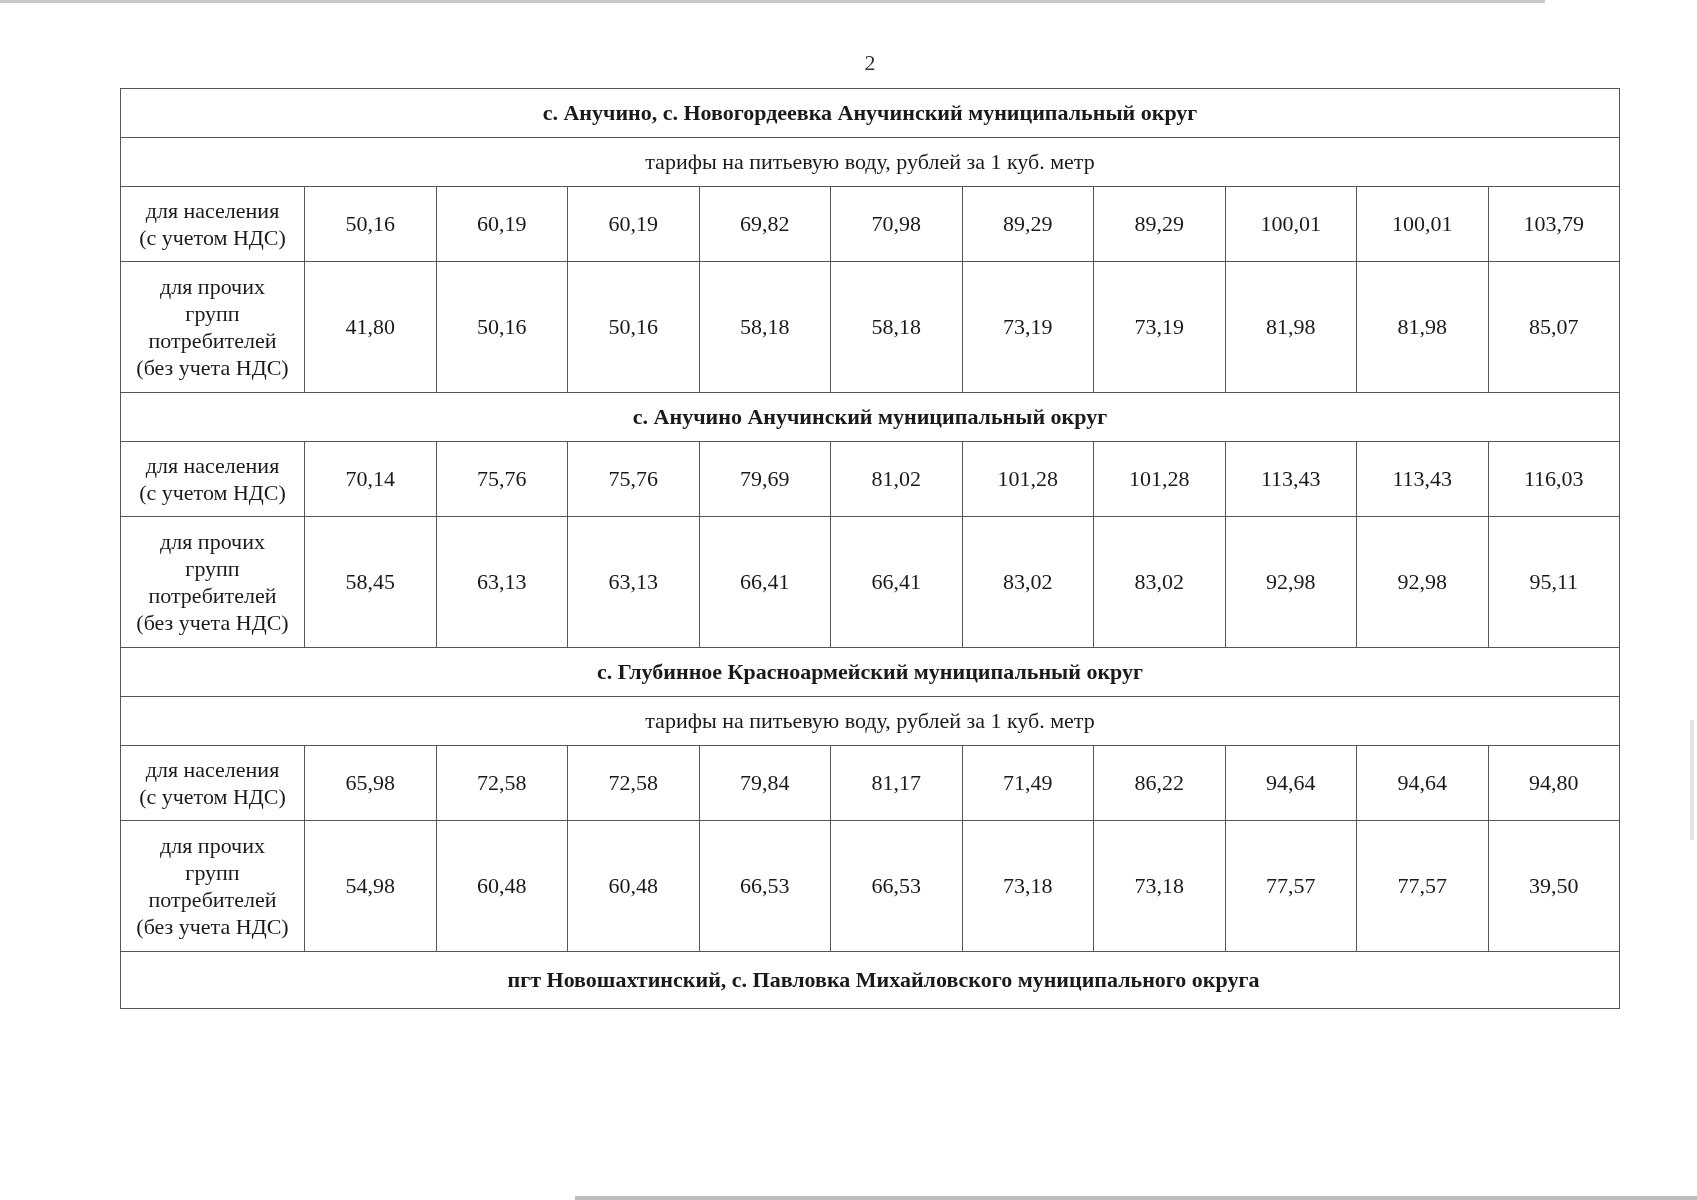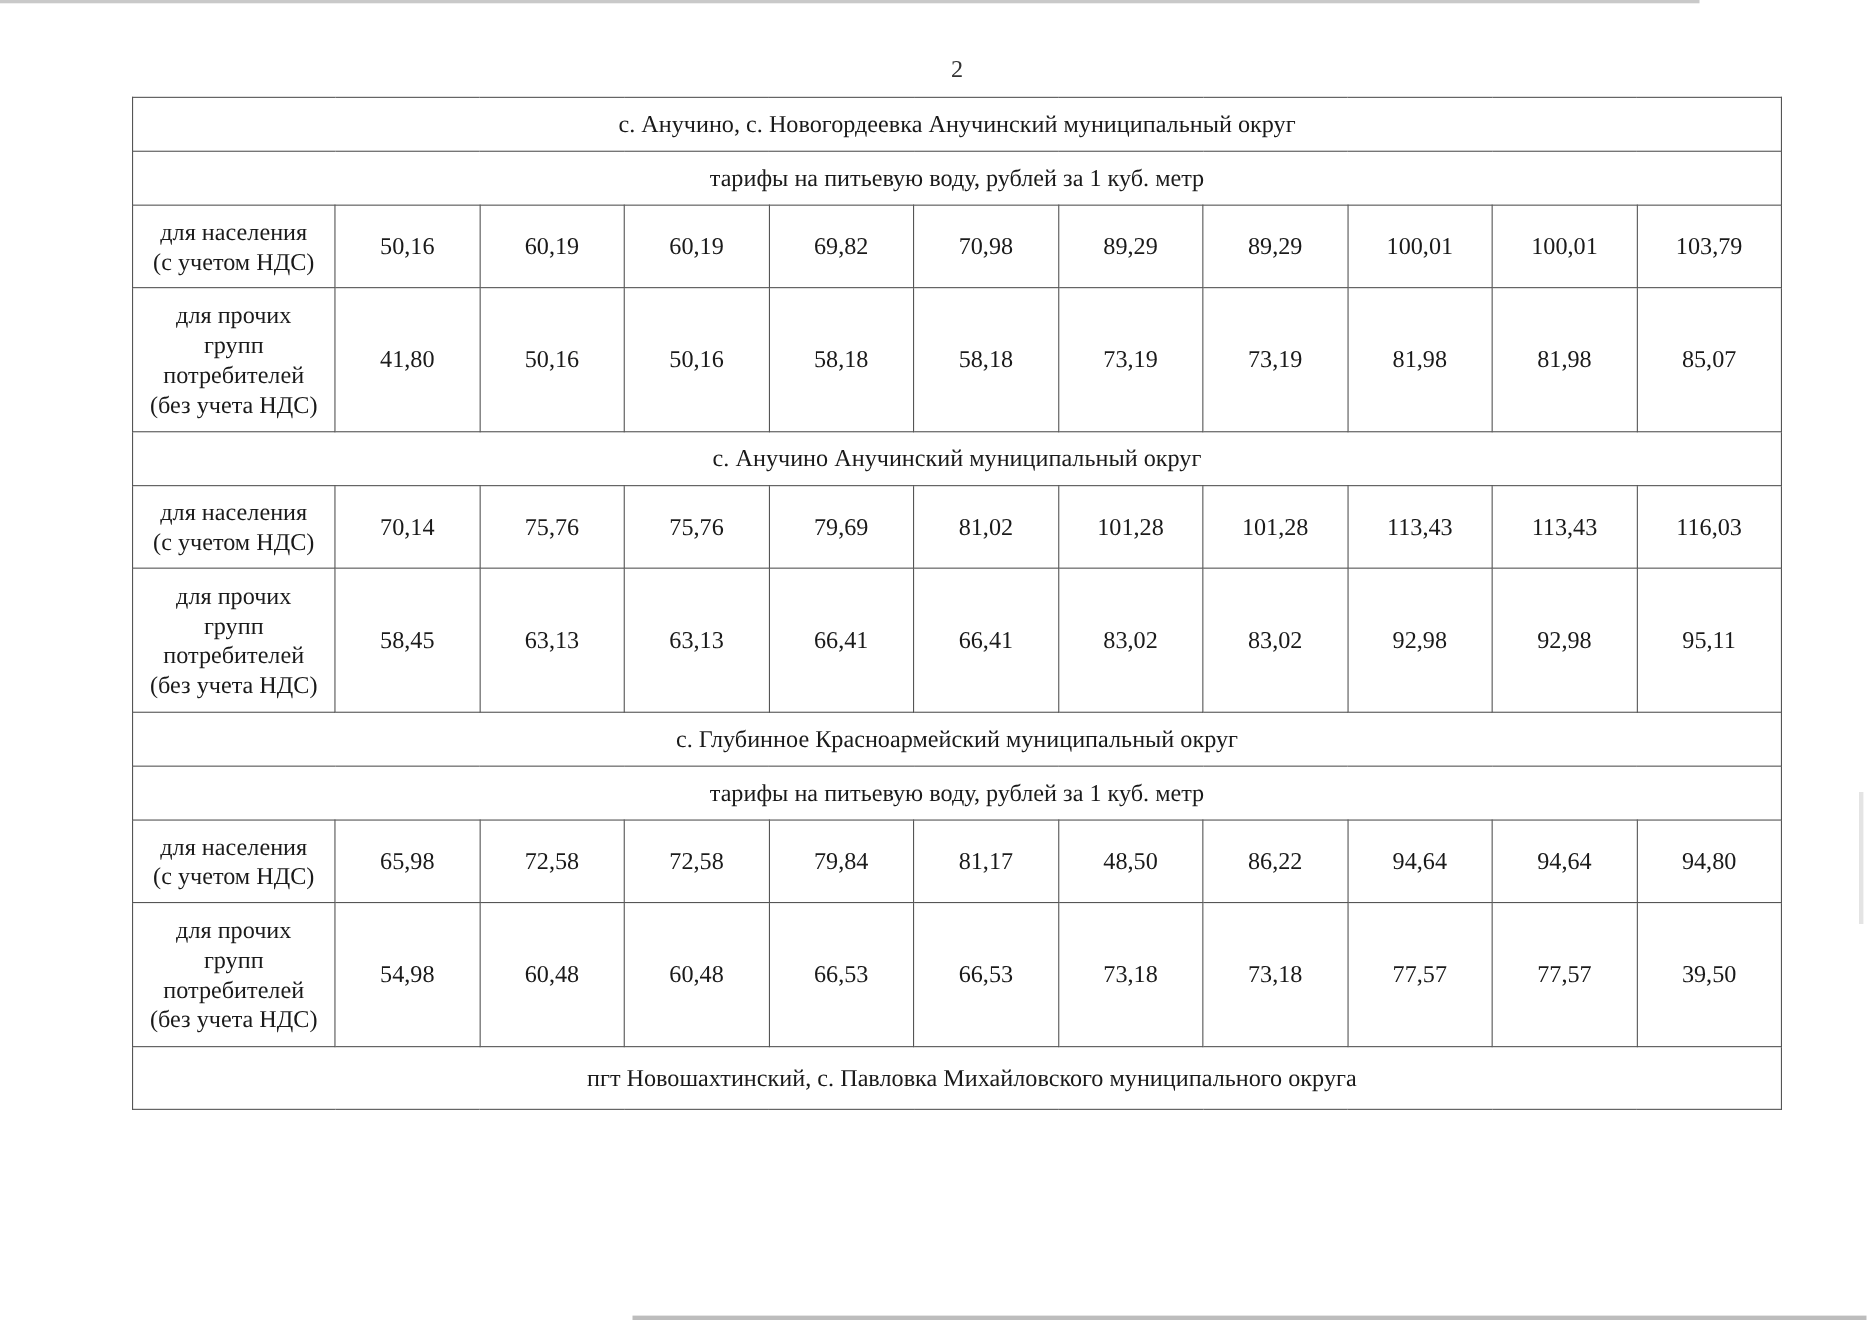--- a/index.html
+++ b/index.html
@@ -10,21 +10,21 @@
   .scan-top { position: absolute; left: 0; top: 0; width: 1545px; height: 3px; background: #c9c9c9; }
   .scan-bottom { position: absolute; left: 575px; top: 1196px; width: 1122px; height: 4px; background: #bdbdbd; }
   .scan-right { position: absolute; left: 1690px; top: 720px; width: 4px; height: 120px; background: #d8d8d8; opacity: 0.7; }
   .page-number { position: absolute; left: 0; width: 1740px; top: 50px; text-align: center; font-size: 22px; color: #333; }
   table.tariffs {
     position: absolute; left: 120px; top: 88px; width: 1500px;
     border-collapse: collapse; table-layout: fixed;
     border: 1.5px solid #555;
   }
   table.tariffs td { border: 1.5px solid #555; text-align: center; vertical-align: middle; font-size: 22px; padding: 0; }
-  td.locality { font-weight: normal; height: 48px; font-size: 22px; }
+  td.locality { font-weight: bold; height: 48px; font-size: 22px; }
   td.tariff-type { height: 48px; font-size: 22px; font-family: Liberation Serif, serif; }
   td.label { font-size: 21px; line-height: 27px; padding: 4px 2px; }
   tr.row-pop td { height: 74px; }
   tr.row-other td { height: 130px; }
   td.val { font-size: 22px; margin-top: 44px; }
   col.c-label { width: 184px; }
 </style>
 </head>
 <body>
 
@@ -135,21 +135,21 @@
       <tr class="row-pop">
         <td class="label">
           <div>для населения</div>
           <div>(с учетом НДС)</div>
         </td>
         <td class="val">65,98</td>
         <td class="val">72,58</td>
         <td class="val">72,58</td>
         <td class="val">79,84</td>
         <td class="val">81,17</td>
-        <td class="val">48,50</td>
+        <td class="val">71,49</td>
         <td class="val">86,22</td>
         <td class="val">94,64</td>
         <td class="val">94,64</td>
         <td class="val">94,80</td>
       </tr>
       <tr class="row-other">
         <td class="label">
           <div>для прочих</div>
           <div>групп</div>
           <div>потребителей</div>

